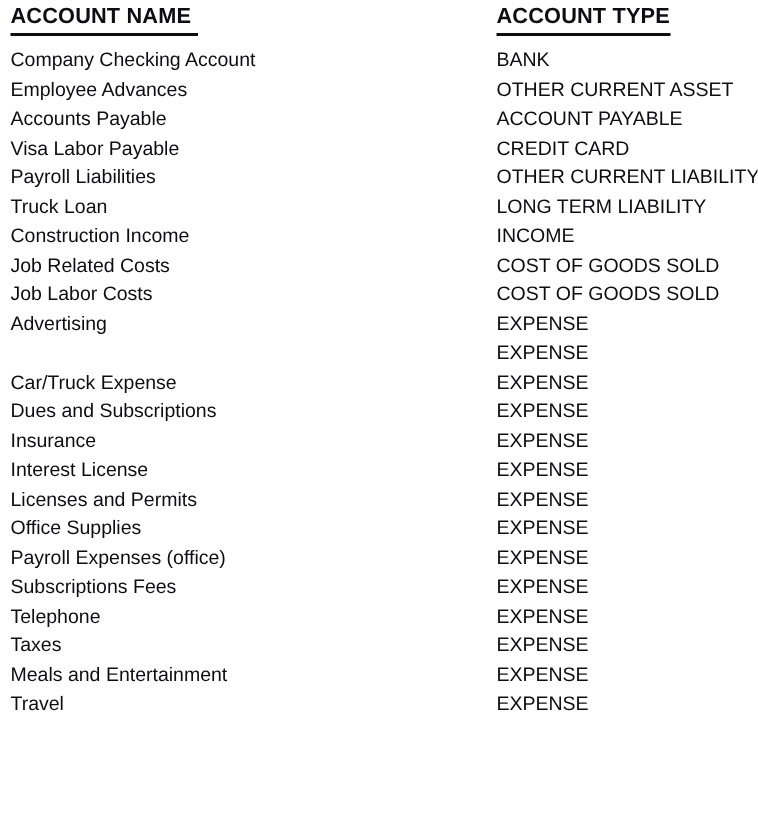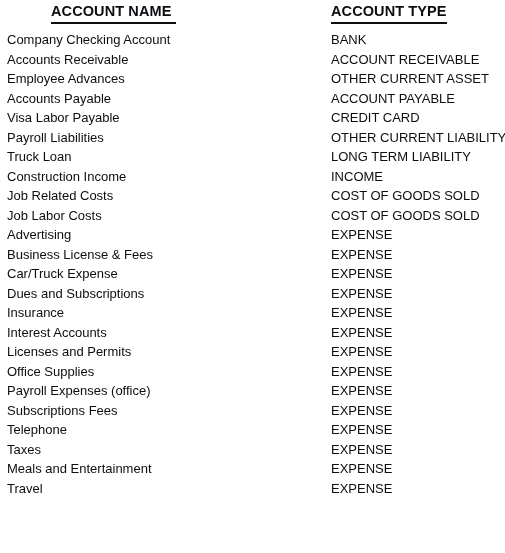--- a/index.html
+++ b/index.html
@@ -32,21 +32,20 @@
     font-weight: bold;
     font-size: 14.5px;
     line-height: 19px;
     letter-spacing: 0.1px;
     white-space: pre;
     border-bottom: 2px solid #0d0d12;
     padding-bottom: 1px;
   }
   .col-head.name {
     left: 7px;
-    margin-left: 44px;
   }
   .col-head.type {
     left: 331px;
   }
   .rows {
     position: absolute;
     top: 30px;
     left: 0;
     right: 0;
   }
@@ -77,24 +76,20 @@
     <div class="col-head name">ACCOUNT NAME </div>
     <div class="col-head type">ACCOUNT TYPE</div>
   </div>
 
   <div class="rows" id="rows-container">
       <div class="row">
         <div class="cell name">Company Checking Account</div>
         <div class="cell type">BANK</div>
       </div>
       <div class="row">
-        <div class="cell name">Accounts Receivable</div>
-        <div class="cell type">ACCOUNT RECEIVABLE</div>
-      </div>
-      <div class="row">
         <div class="cell name">Employee Advances</div>
         <div class="cell type">OTHER CURRENT ASSET</div>
       </div>
       <div class="row">
         <div class="cell name">Accounts Payable</div>
         <div class="cell type">ACCOUNT PAYABLE</div>
       </div>
       <div class="row">
         <div class="cell name">Visa Labor Payable</div>
         <div class="cell type">CREDIT CARD</div>
@@ -117,37 +112,36 @@
       </div>
       <div class="row">
         <div class="cell name">Job Labor Costs</div>
         <div class="cell type">COST OF GOODS SOLD</div>
       </div>
       <div class="row">
         <div class="cell name">Advertising</div>
         <div class="cell type">EXPENSE</div>
       </div>
       <div class="row">
-        <div class="cell name">Business License &amp; Fees</div>
         <div class="cell type">EXPENSE</div>
       </div>
       <div class="row">
         <div class="cell name">Car/Truck Expense</div>
         <div class="cell type">EXPENSE</div>
       </div>
       <div class="row">
         <div class="cell name">Dues and Subscriptions</div>
         <div class="cell type">EXPENSE</div>
       </div>
       <div class="row">
         <div class="cell name">Insurance</div>
         <div class="cell type">EXPENSE</div>
       </div>
       <div class="row">
-        <div class="cell name">Interest Accounts</div>
+        <div class="cell name">Interest License</div>
         <div class="cell type">EXPENSE</div>
       </div>
       <div class="row">
         <div class="cell name">Licenses and Permits</div>
         <div class="cell type">EXPENSE</div>
       </div>
       <div class="row">
         <div class="cell name">Office Supplies</div>
         <div class="cell type">EXPENSE</div>
       </div>

